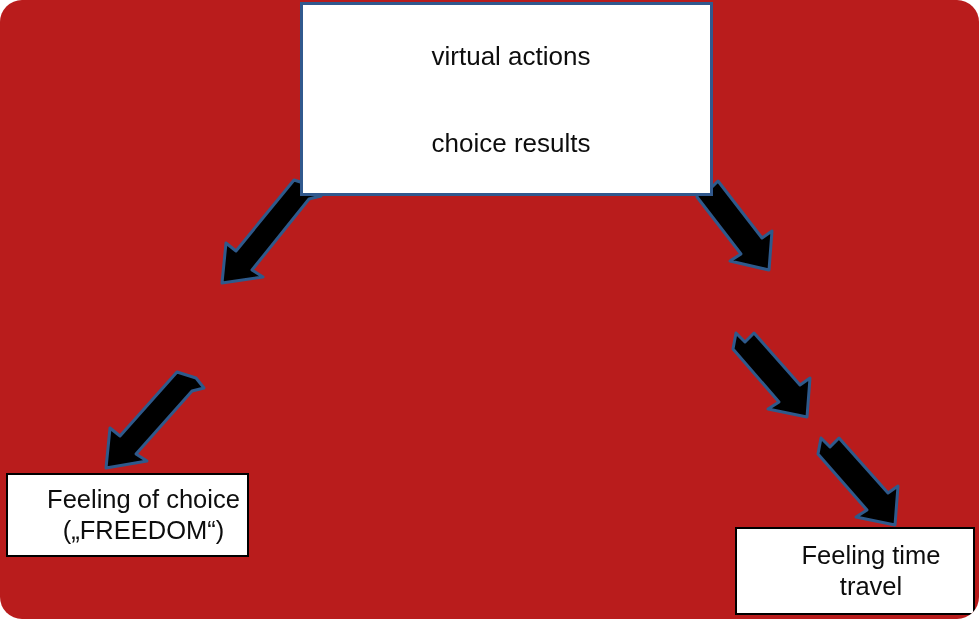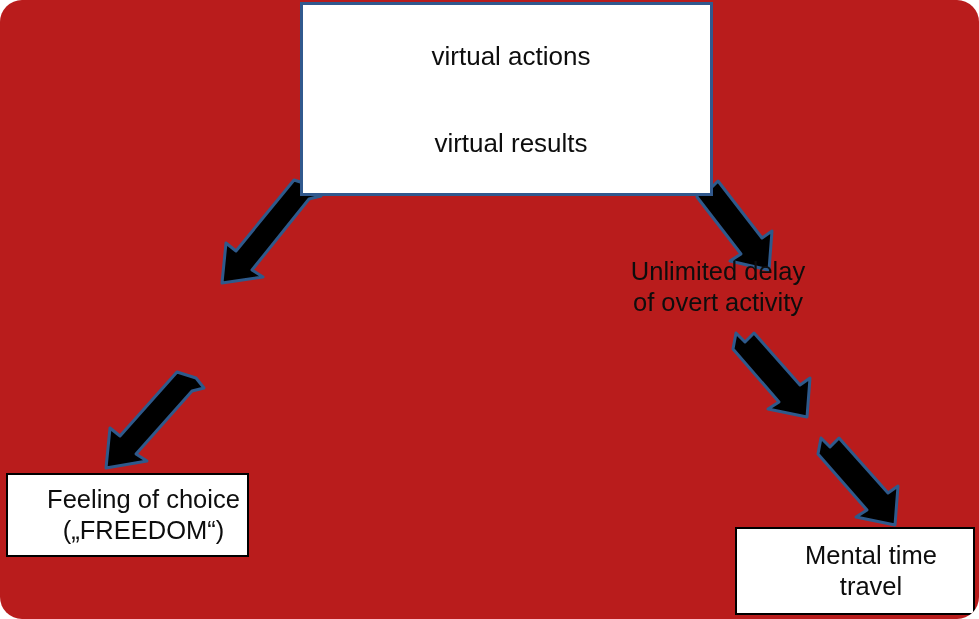--- a/index.html
+++ b/index.html
@@ -215,30 +215,28 @@
                L 818,454
                Z" fill="#000000" stroke="#2E5A8C" stroke-width="3" stroke-linejoin="round"></path>
     </g>
 
   </svg>
 
   <div id="cycle-box"></div>
 
   <div class="node-text" id="label-virtual-actions">virtual actions</div>
 
-  <div class="node-text" id="label-virtual-results">virtual results</div>
+  <div class="node-text" id="label-virtual-results">choice results</div>
 
 
   <div class="terminal-box" id="box-freedom">
     <div class="box-label">Feeling of choice
 („FREEDOM“)</div>
   </div>
 
-  <div class="node-text" id="label-unlimited-delay">Unlimited delay
-of overt activity</div>
 
 
   <div class="terminal-box" id="box-mental-time">
-    <div class="box-label">Mental time
+    <div class="box-label">Feeling time
 travel</div>
   </div>
 
 </div>
 
 </body></html>

